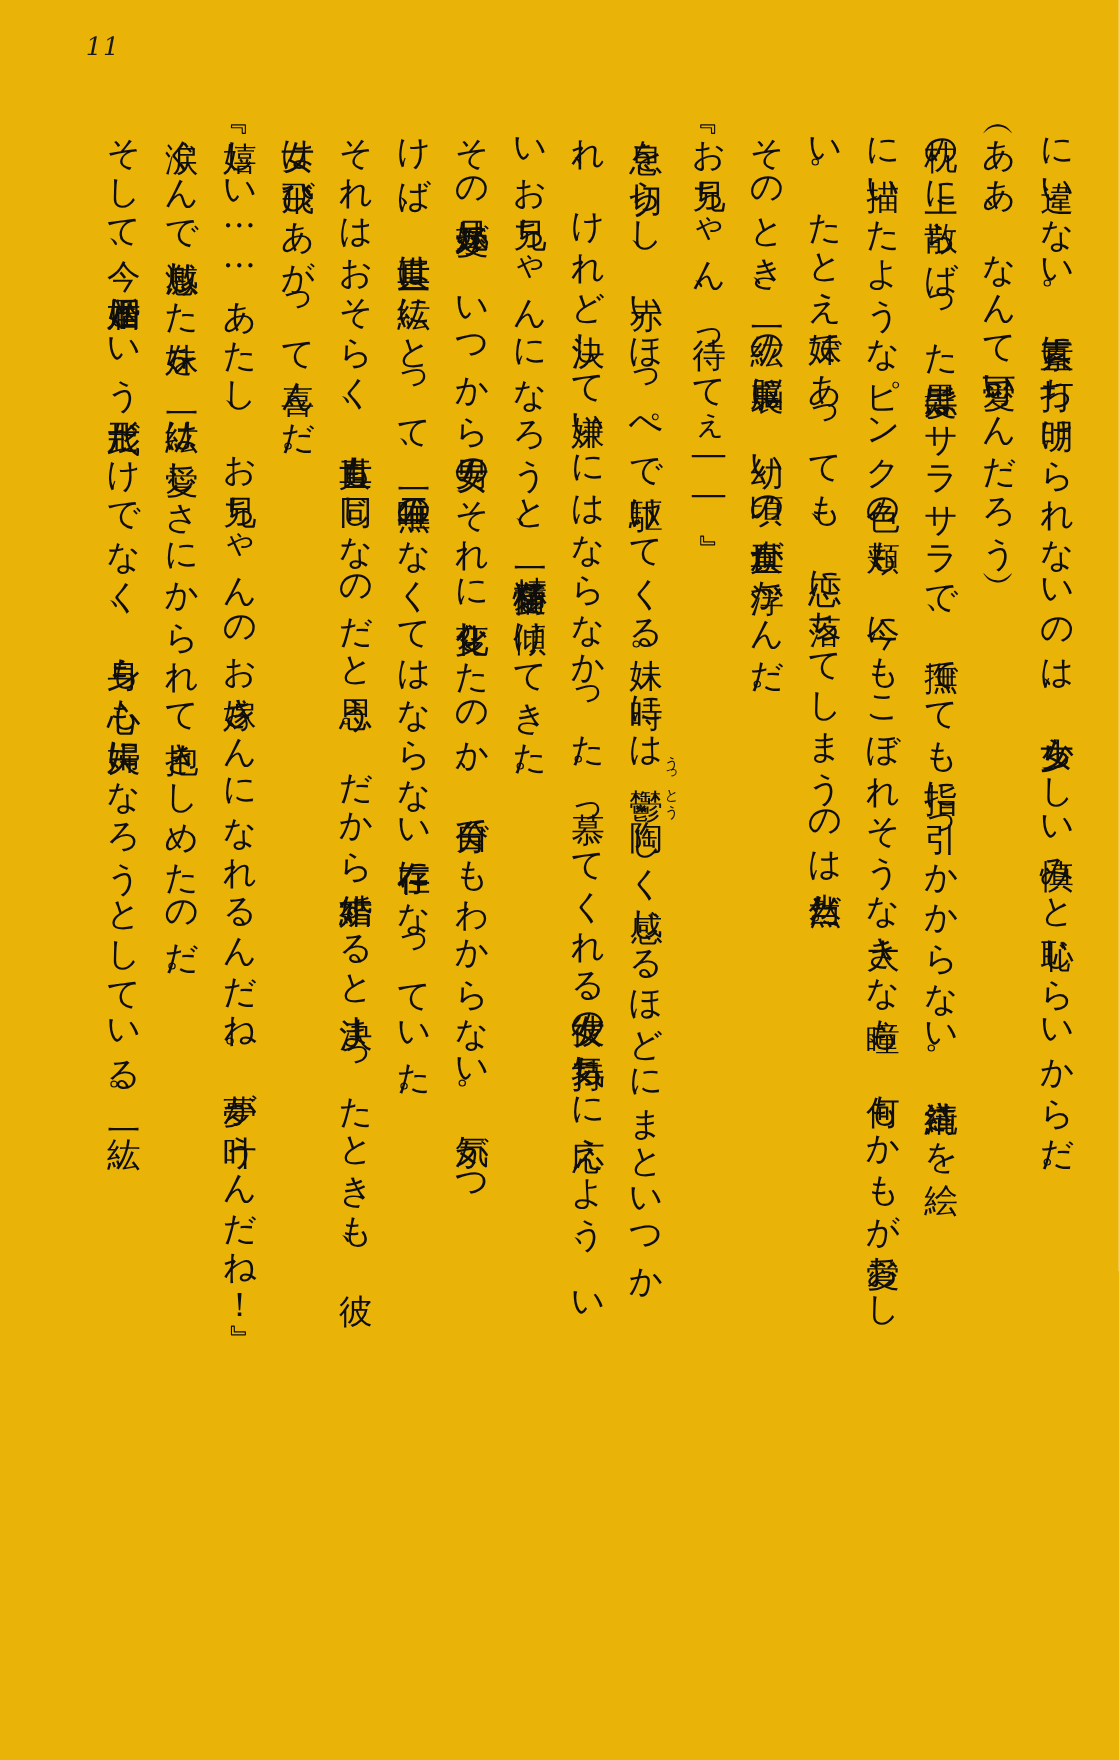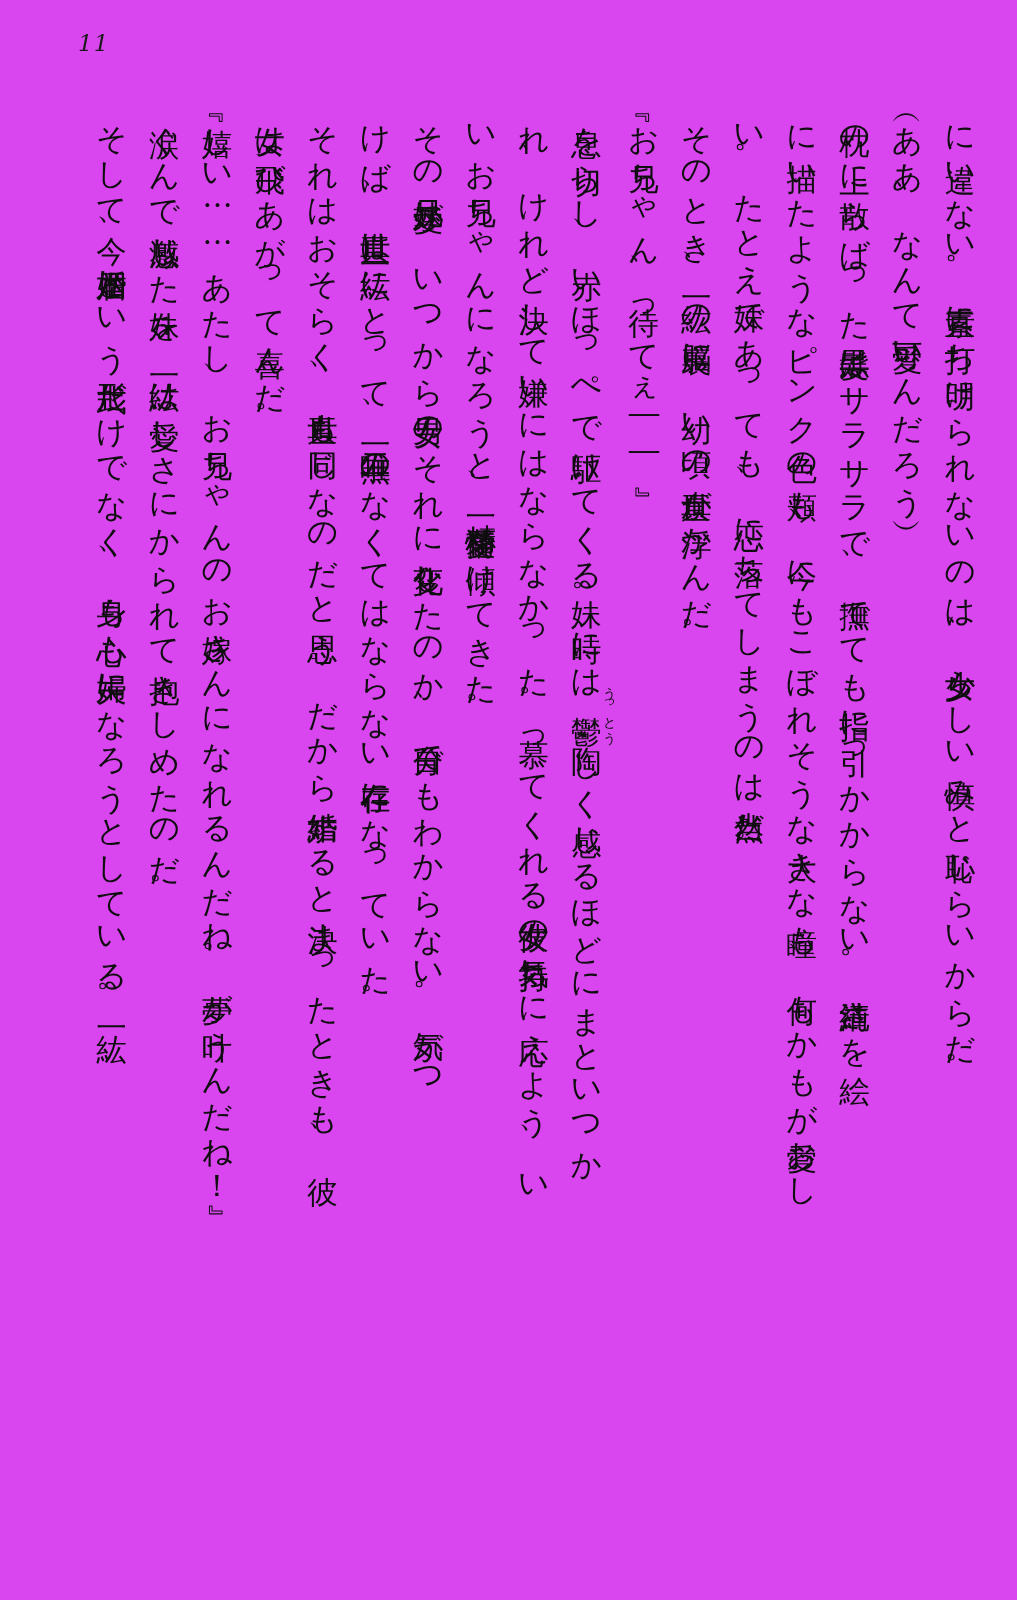--- a/index.html
+++ b/index.html
@@ -12,21 +12,21 @@
     height: 1600px;
     overflow: hidden;
     font-family: "DejaVu Serif", "Liberation Serif", serif;
     color: #111111;
   }
 
   .page {
     position: relative;
     width: 1017px;
     height: 1600px;
-    background: #d946ef;
+    background: #eab308;
     box-sizing: border-box;
   }
 
   
   .page-number {
     position: absolute;
     top: 30px;
     left: 78px;
     font-size: 23px;
     font-family: "DejaVu Serif", "Liberation Serif", serif;

